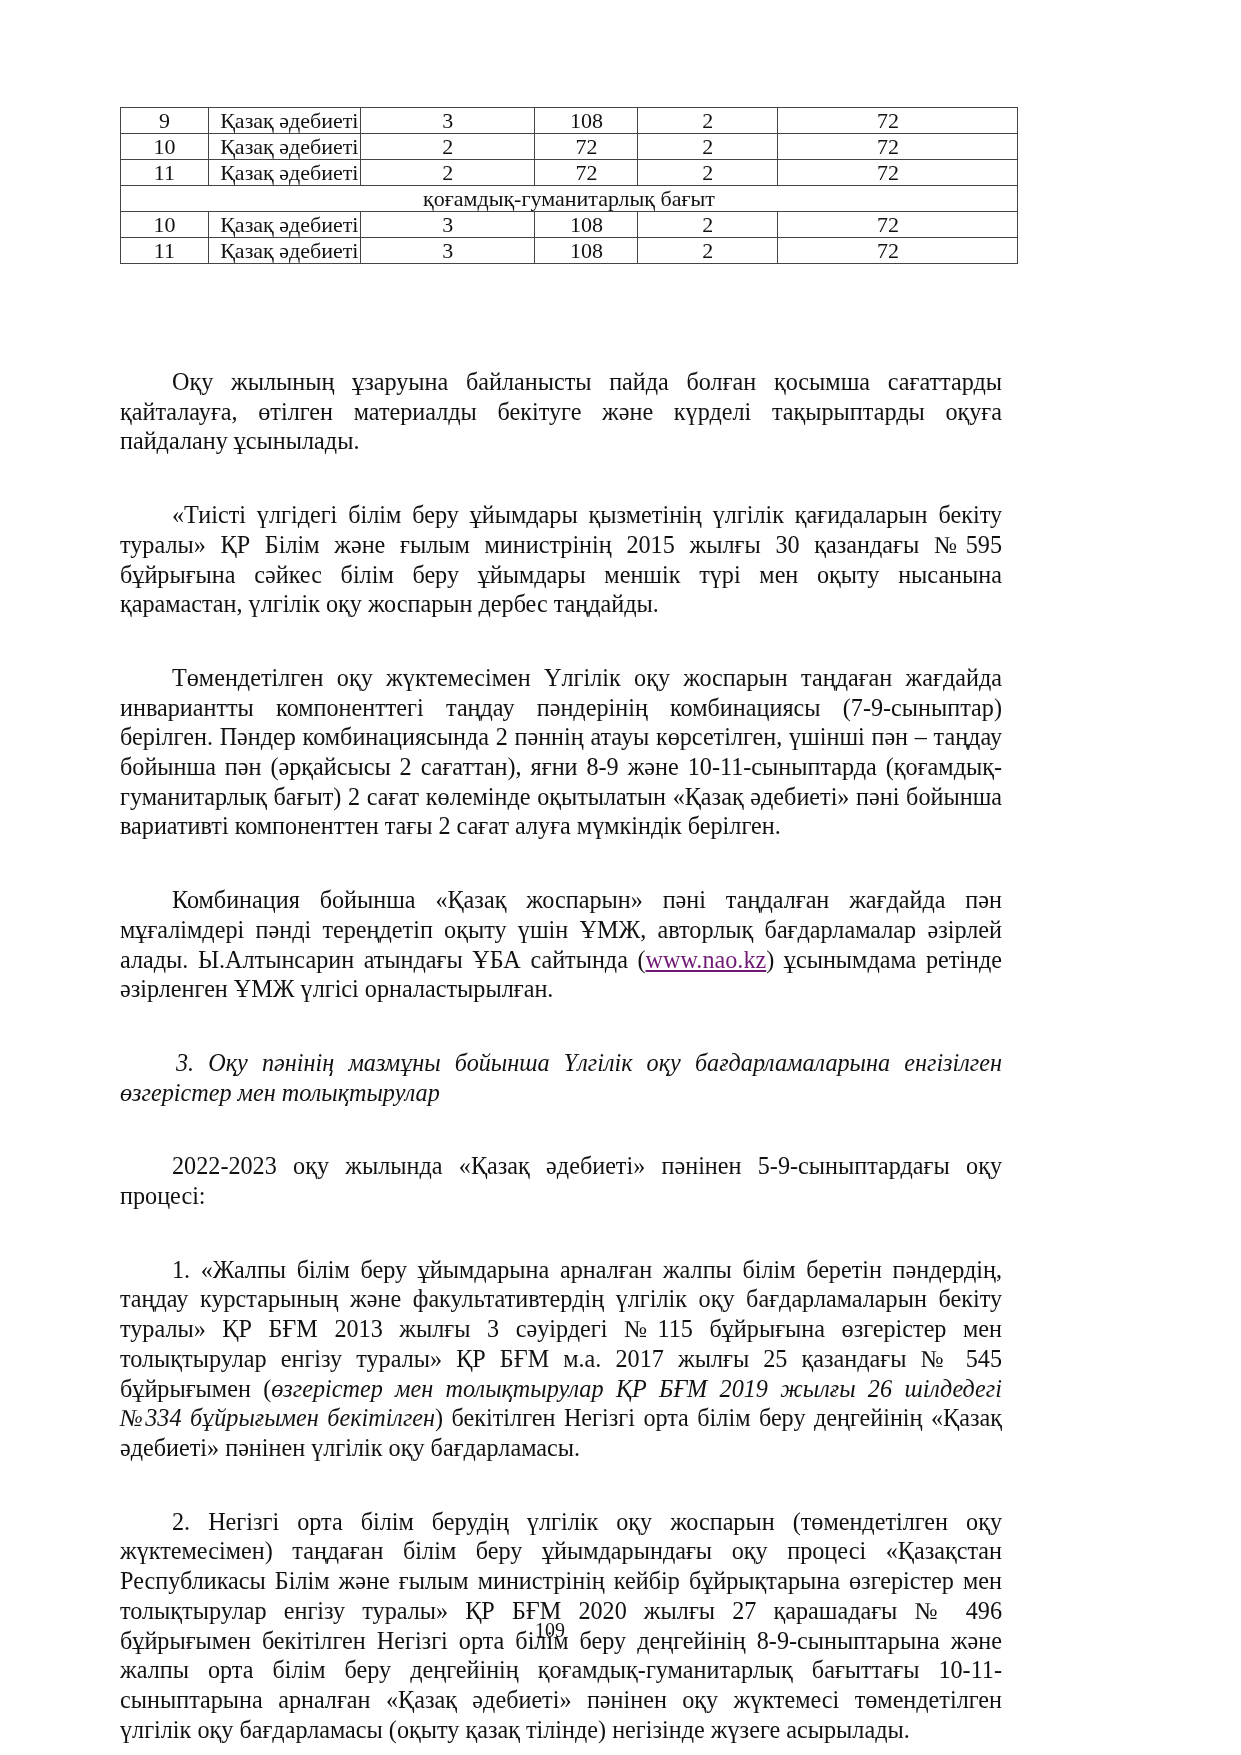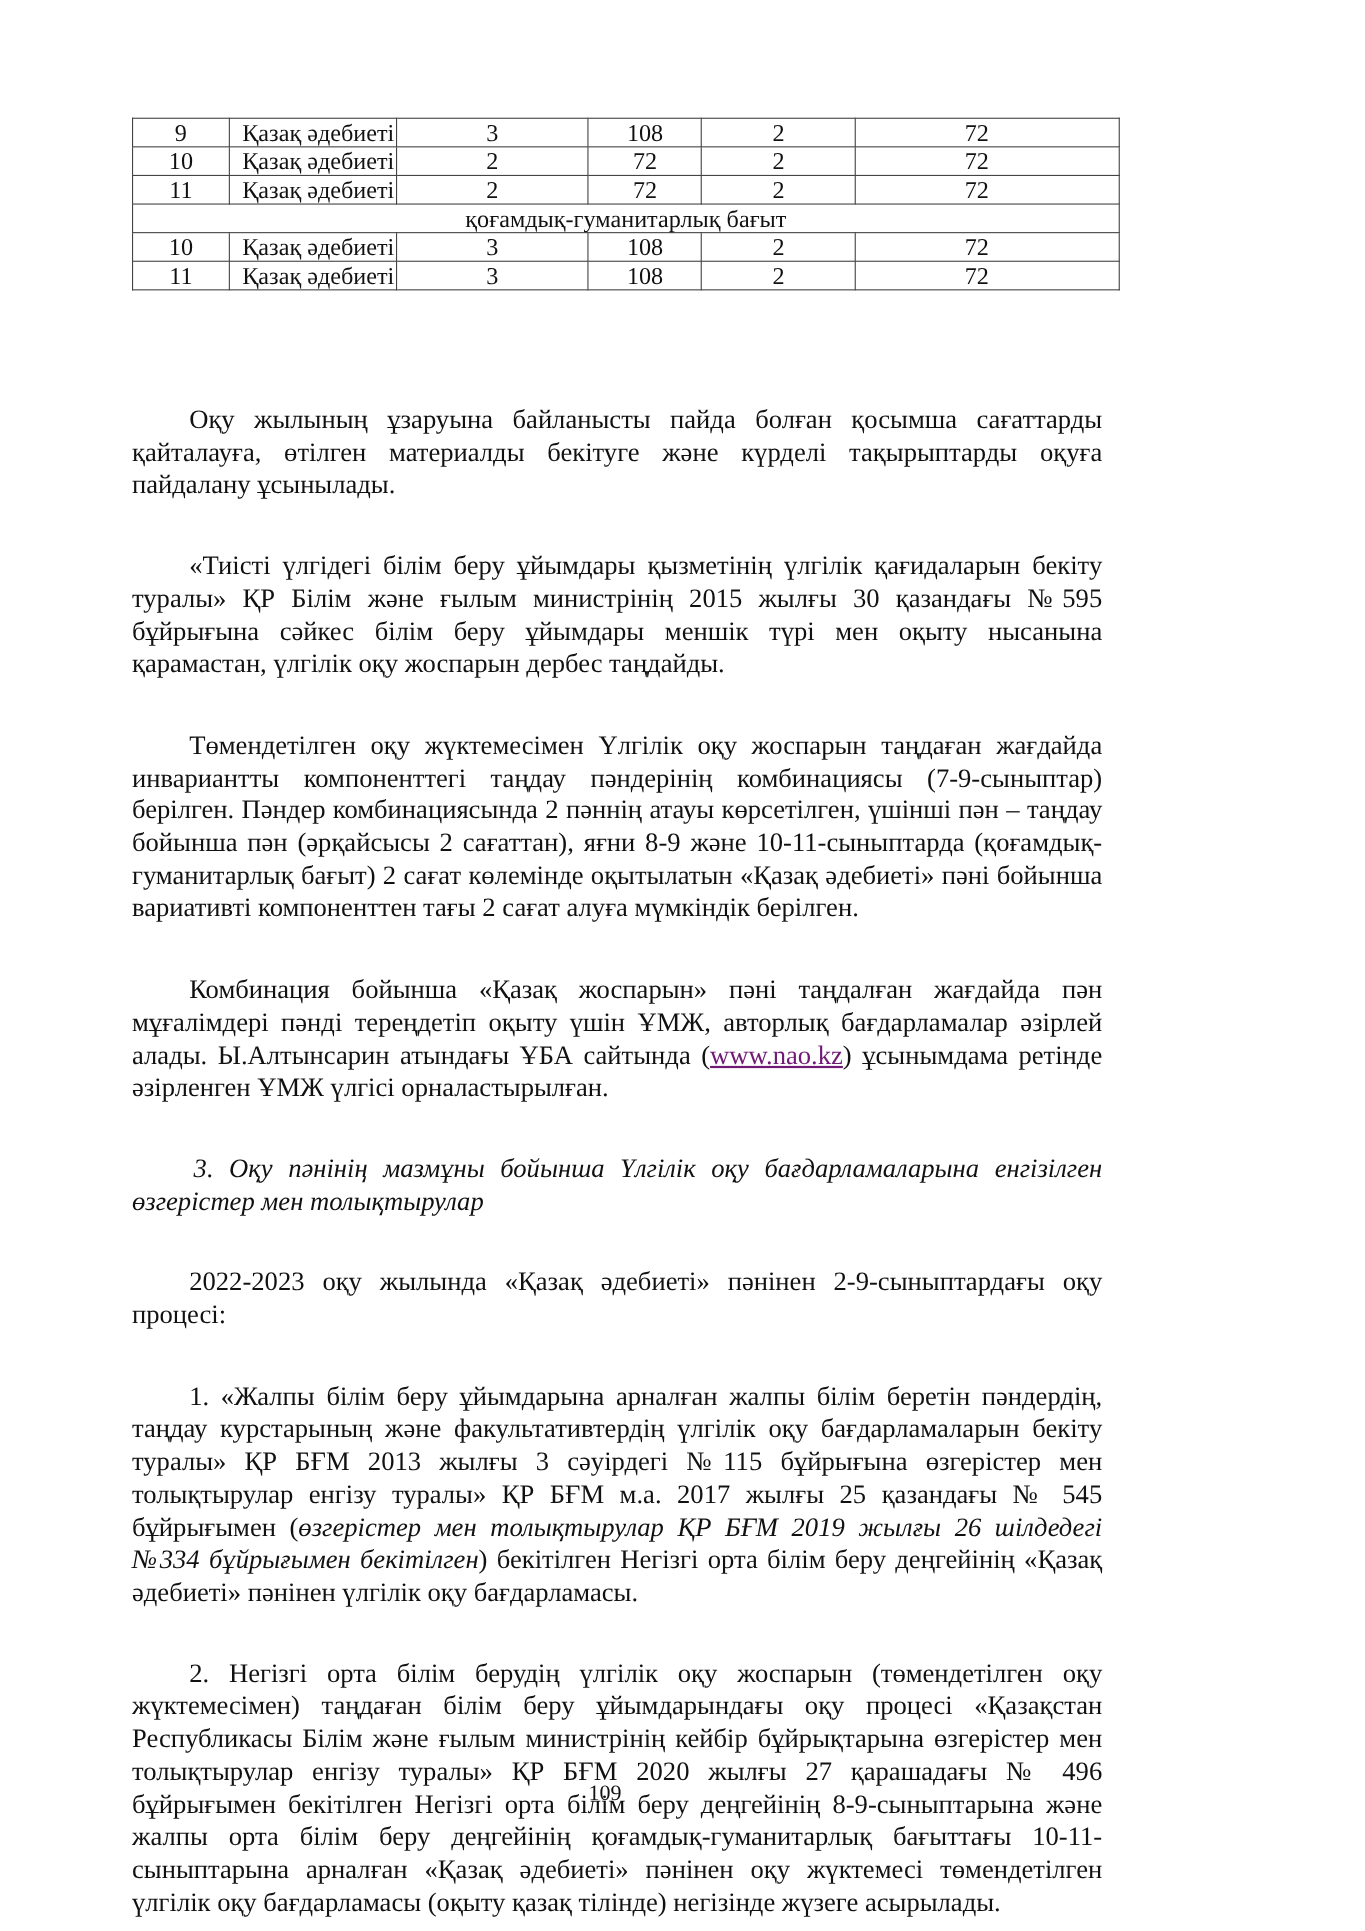--- a/index.html
+++ b/index.html
@@ -80,19 +80,19 @@
       </tr>
     </tbody>
   </table>
 
   <div class="text">
     <p class="ind">Оқу жылының ұзаруына байланысты пайда болған қосымша сағаттарды қайталауға, өтілген материалды бекітуге және күрделі тақырыптарды оқуға пайдалану ұсынылады.</p>
     <p class="ind">«Тиісті үлгідегі білім беру ұйымдары қызметінің үлгілік қағидаларын бекіту туралы» ҚР Білім және ғылым министрінің 2015 жылғы 30 қазандағы №595 бұйрығына сәйкес білім беру ұйымдары меншік түрі мен оқыту нысанына қарамастан, үлгілік оқу жоспарын дербес таңдайды.</p>
     <p class="ind">Төмендетілген оқу жүктемесімен Үлгілік оқу жоспарын таңдаған жағдайда инвариантты компоненттегі таңдау пәндерінің комбинациясы (7-9-сыныптар) берілген. Пәндер комбинациясында 2 пәннің атауы көрсетілген, үшінші пән – таңдау бойынша пән (әрқайсысы 2 сағаттан), яғни 8-9 және 10-11-сыныптарда (қоғамдық-гуманитарлық бағыт) 2 сағат көлемінде оқытылатын «Қазақ әдебиеті» пәні бойынша вариативті компоненттен тағы 2 сағат алуға мүмкіндік берілген.</p>
     <p class="ind"><span>Комбинация бойынша «Қазақ жоспарын» пәні таңдалған жағдайда пән мұғалімдері пәнді тереңдетіп оқыту үшін ҰМЖ, авторлық бағдарламалар әзірлей алады. Ы.Алтынсарин атындағы ҰБА сайтында (</span><a>www.nao.kz</a><span>) ұсынымдама ретінде әзірленген ҰМЖ үлгісі орналастырылған.</span></p>
     <p class="ind it" style="text-indent:56px">3. Оқу пәнінің мазмұны бойынша Үлгілік оқу бағдарламаларына енгізілген өзгерістер мен толықтырулар</p>
-    <p class="ind">2022-2023 оқу жылында «Қазақ әдебиеті» пәнінен 2-9-сыныптардағы оқу процесі:</p>
+    <p class="ind">2022-2023 оқу жылында «Қазақ әдебиеті» пәнінен 5-9-сыныптардағы оқу процесі:</p>
     <p class="ind"><span>1. «Жалпы білім беру ұйымдарына арналған жалпы білім беретін пәндердің, таңдау курстарының және факультативтердің үлгілік оқу бағдарламаларын бекіту туралы» ҚР  БҒМ 2013 жылғы 3 сәуірдегі №115 бұйрығына өзгерістер мен толықтырулар енгізу туралы» ҚР БҒМ м.а. 2017 жылғы 25 қазандағы № 545 бұйрығымен (</span><span class="it">өзгерістер мен толықтырулар ҚР БҒМ 2019 жылғы 26 шілдедегі №334 бұйрығымен бекітілген</span><span>) бекітілген Негізгі орта білім беру деңгейінің «Қазақ әдебиеті» пәнінен үлгілік оқу бағдарламасы.</span></p>
     <p class="ind">2. Негізгі орта білім берудің үлгілік оқу жоспарын (төмендетілген оқу жүктемесімен) таңдаған білім беру ұйымдарындағы оқу процесі «Қазақстан Республикасы Білім және ғылым министрінің кейбір бұйрықтарына өзгерістер мен толықтырулар енгізу туралы» ҚР БҒМ 2020 жылғы 27 қарашадағы № 496 бұйрығымен бекітілген Негізгі орта білім беру деңгейінің 8-9-сыныптарына және жалпы орта білім беру деңгейінің қоғамдық-гуманитарлық бағыттағы 10-11-сыныптарына арналған «Қазақ әдебиеті» пәнінен оқу жүктемесі төмендетілген үлгілік оқу бағдарламасы (оқыту қазақ тілінде) негізінде жүзеге асырылады.</p>
   </div>
 
   <div class="pnum">109</div>
 </div>
 
 </body></html>

